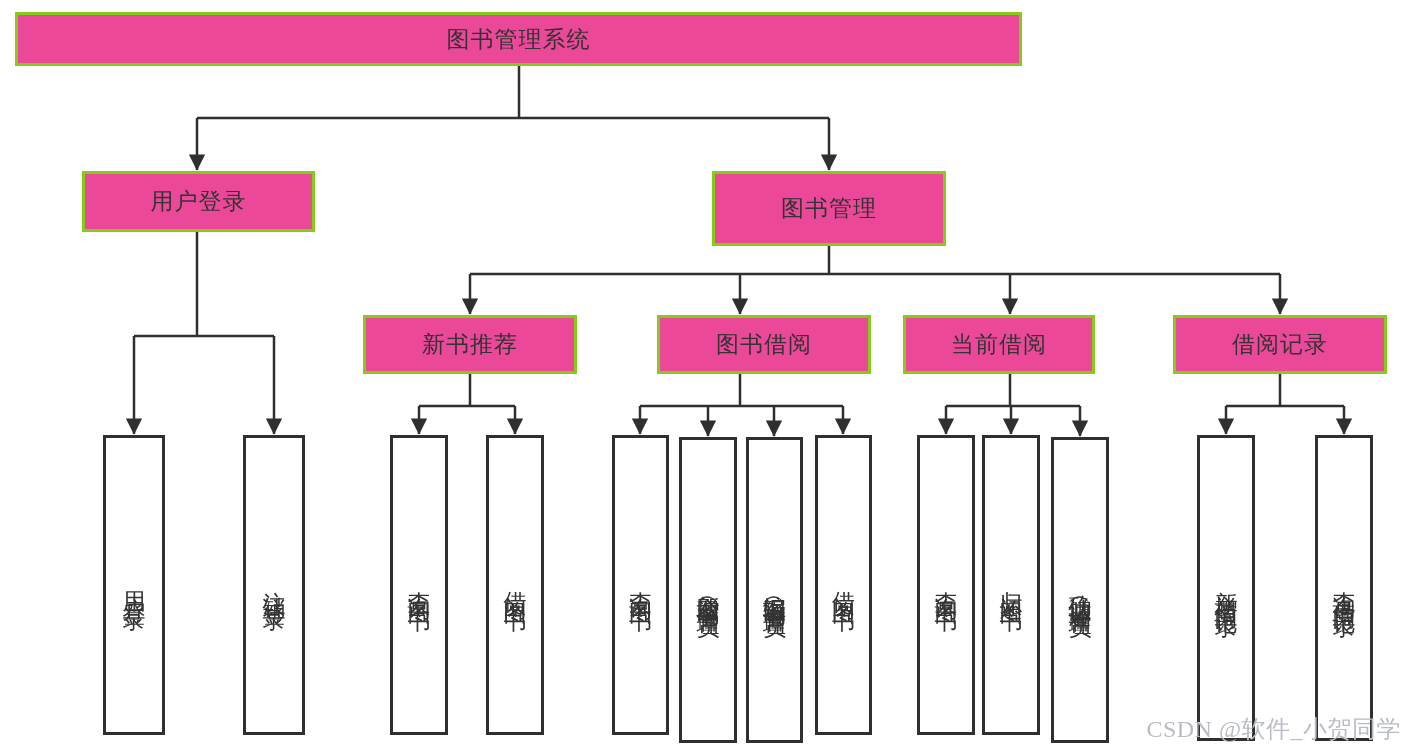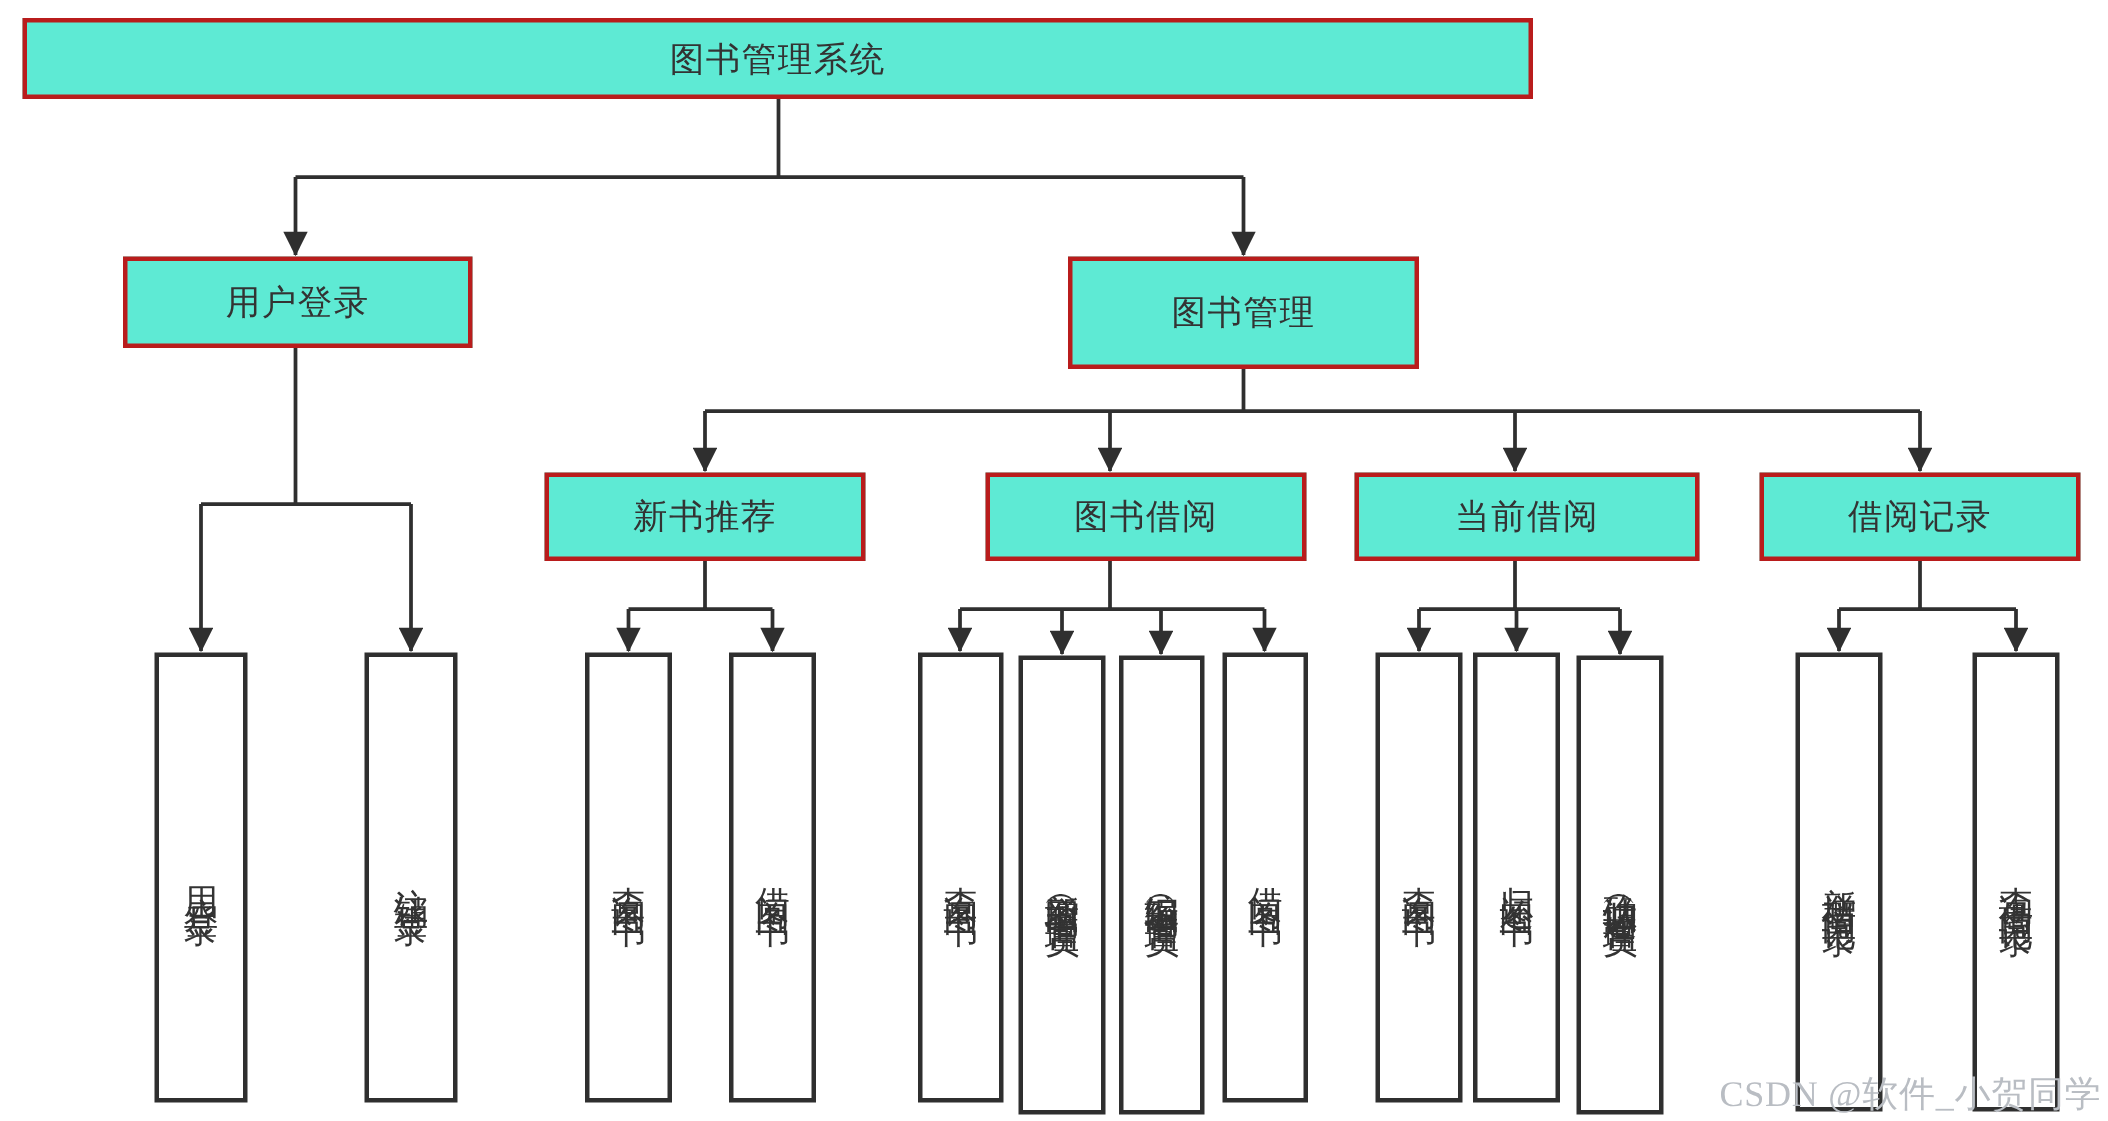--- a/index.html
+++ b/index.html
@@ -13,22 +13,22 @@
   }
   #connectors {
     position: absolute;
     left: 0; top: 0;
     width: 1405px; height: 747px;
     pointer-events: none;
   }
   .hnode {
     position: absolute;
     box-sizing: border-box;
-    border: 3px solid #b91c1c;
-    background: #5eead4;
+    border: 3px solid #84cc16;
+    background: #ec4899;
     display: flex;
     align-items: center;
     justify-content: center;
     font-size: 23px;
     color: #333333;
     letter-spacing: 1px;
     z-index: 2;
   }
   .vnode {
     position: absolute;
@@ -101,21 +101,21 @@
     <line x1="1344" y1="406" x2="1344" y2="434" stroke="#2f2f2f" stroke-width="2.5" marker-end="url(#arw)"></line>
   </svg>
 
   <div class="hnode" style="left:15px; top:12px; width:1007px; height:54px;">图书管理系统</div>
 
   <div class="hnode" style="left:82px; top:171px; width:233px; height:61px;">用户登录</div>
   <div class="hnode" style="left:712px; top:171px; width:234px; height:75px;">图书管理</div>
 
   <div class="hnode" style="left:363px; top:315px; width:214px; height:59px;">新书推荐</div>
   <div class="hnode" style="left:633px; top:315px; width:214px; height:59px;margin-left:24px;">图书借阅</div>
-  <div class="hnode" style="left:903px; top:315px; width:230px; height:59px;">当前借阅</div>
+  <div class="hnode" style="left:903px; top:315px; width:192px; height:59px;">当前借阅</div>
   <div class="hnode" style="left:1173px; top:315px; width:214px; height:59px;">借阅记录</div>
 
   <div class="vnode" style="left:103px; top:435px; width:62px; height:300px;">
     <span class="vtext">用户登录</span>
   </div>
   <div class="vnode" style="left:243px; top:435px; width:62px; height:300px;">
     <span class="vtext">注销登录</span>
   </div>
 
   <div class="vnode" style="left:390px; top:435px; width:58px; height:300px;">

